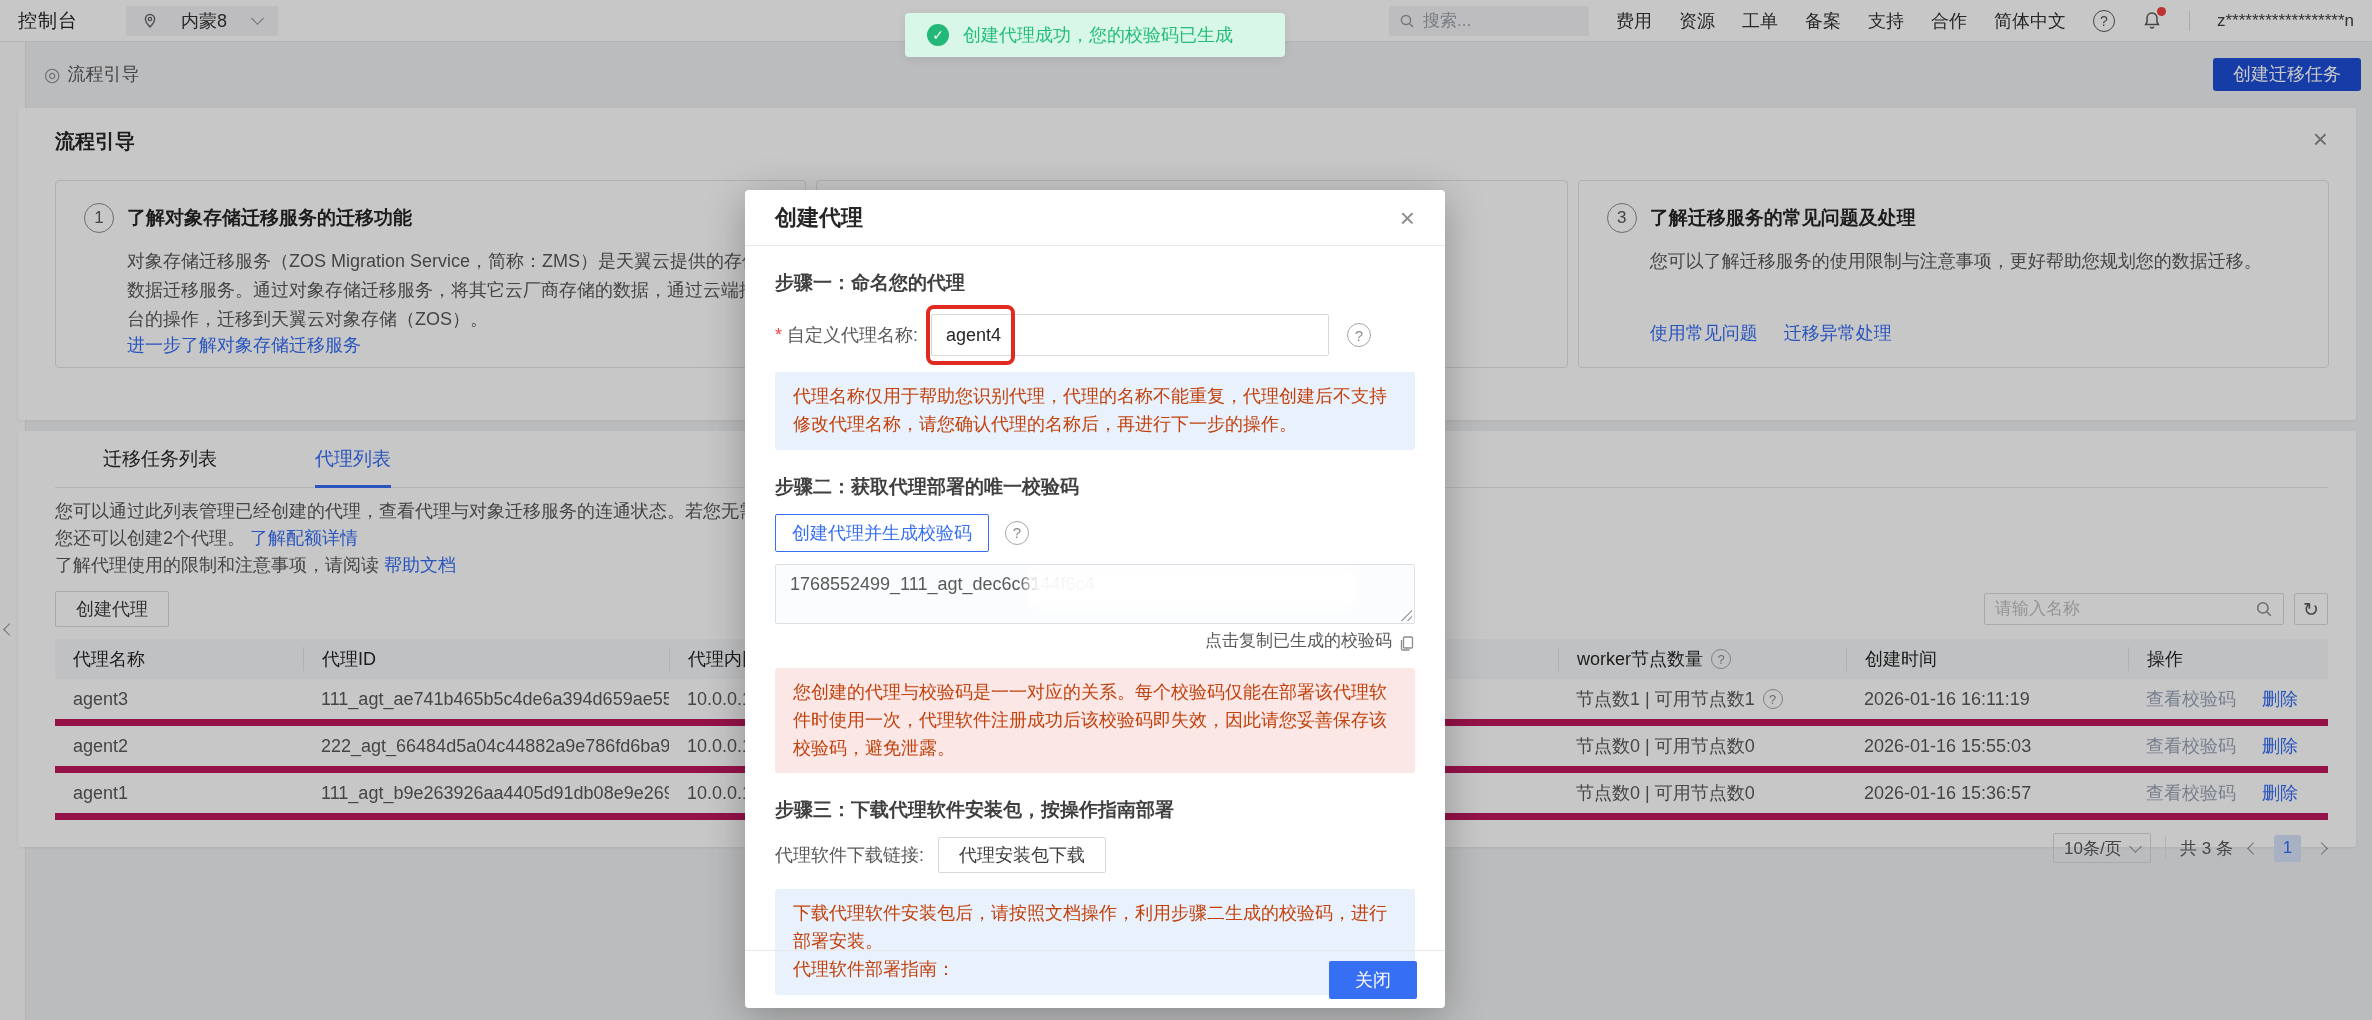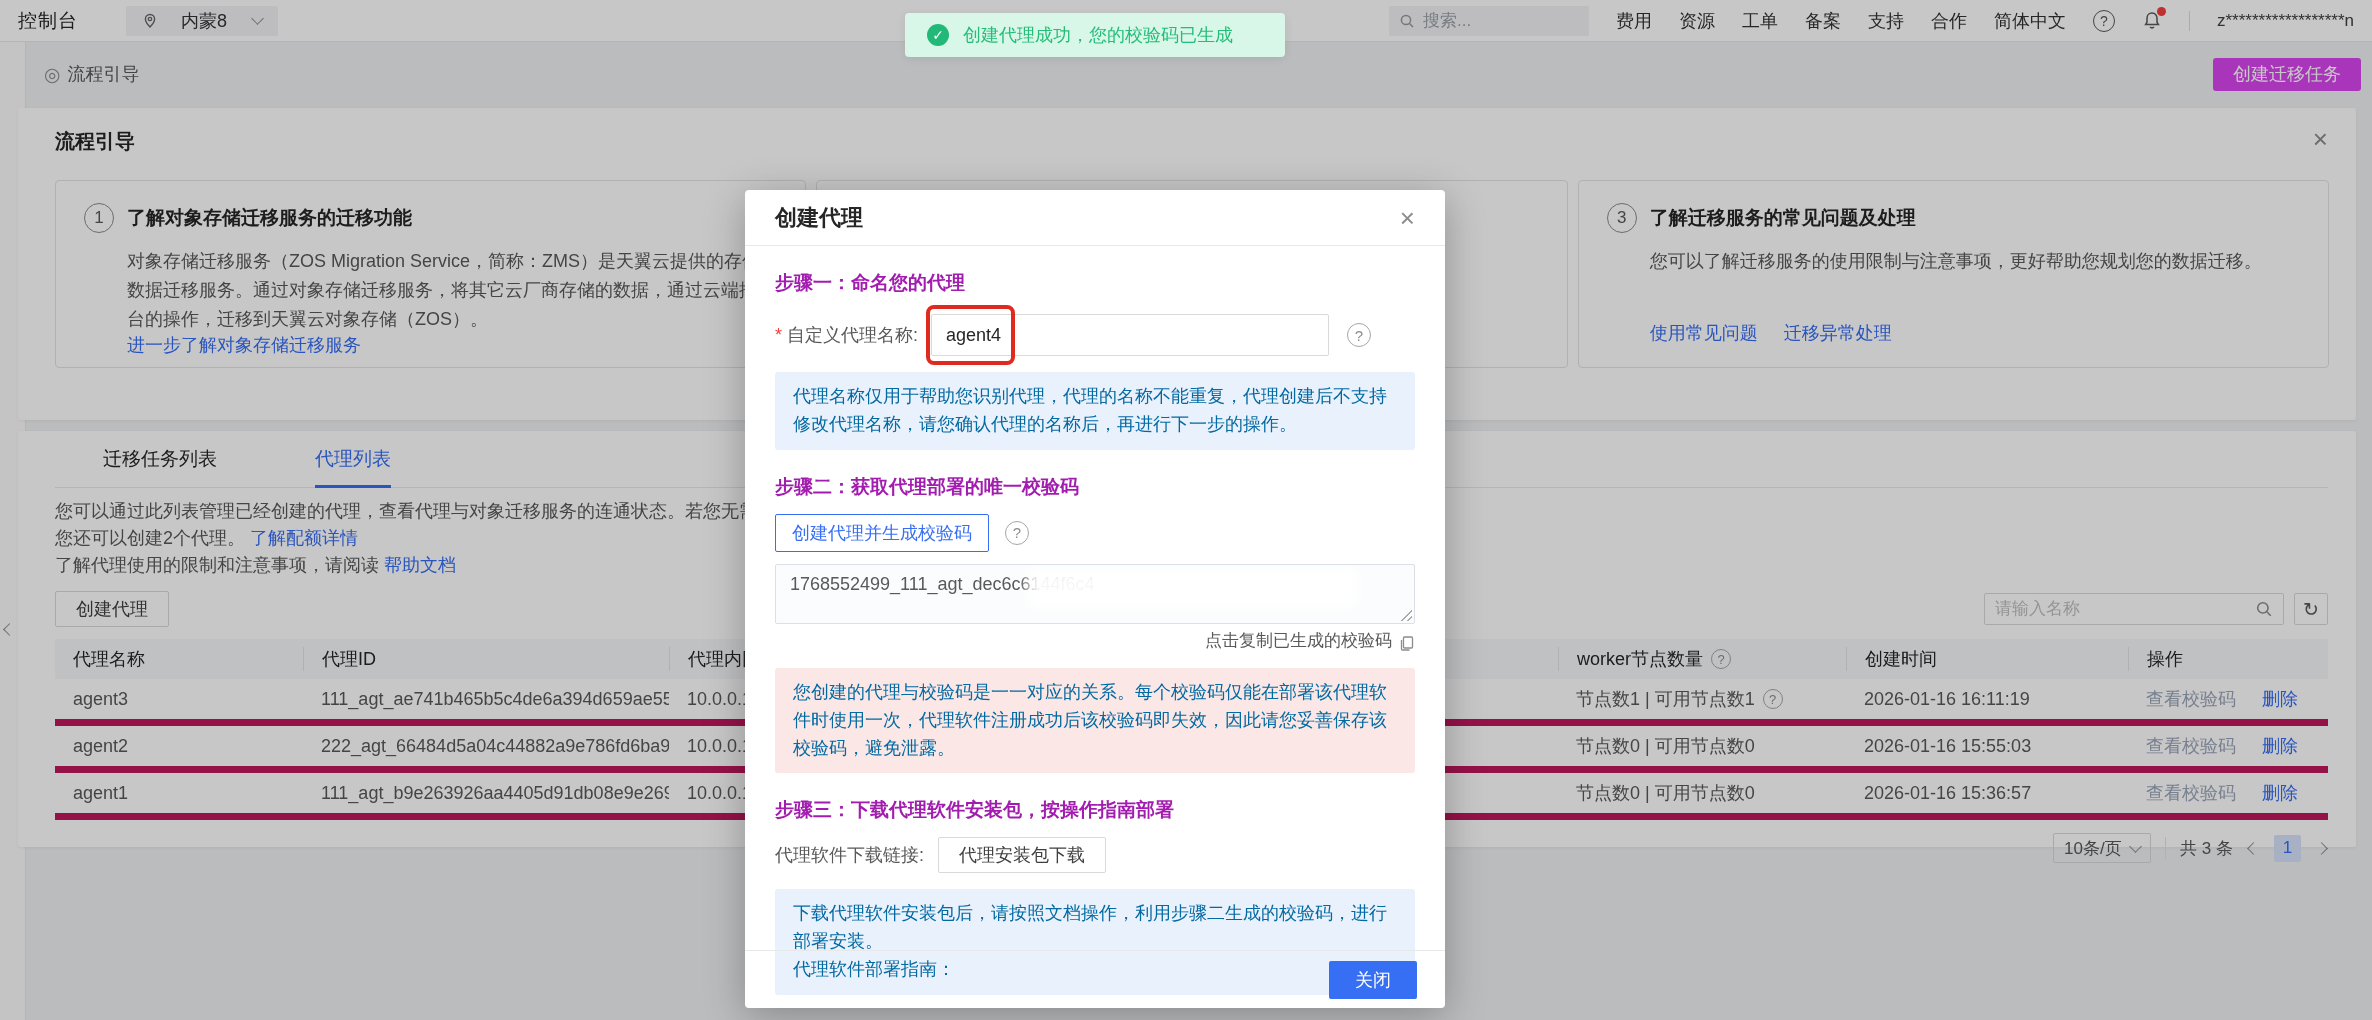--- a/index.html
+++ b/index.html
@@ -30,21 +30,21 @@
   .chev.right { transform:rotate(-45deg); }
 
   
   .left-strip { position:absolute; left:0; top:42px; width:26px; height:978px; background:#fbfbfc; border-right:1px solid #e8e8e8; z-index:1; }
   .collapse-handle { position:absolute; left:5px; top:578px; color:#8c8c8c; cursor:pointer; }
 
   
   .subheader { position:absolute; top:56px; left:44px; right:11px; height:36px; display:flex; align-items:center; z-index:1; }
   .guide-link { display:flex; align-items:center; gap:7px; font-size:18px; color:#595959; cursor:pointer; }
   .guide-link .eye { font-size:19px; color:#8c8c8c; }
-  .btn-primary { background:#d946ef; color:#fff; border:none; border-radius:3px; font-size:18px;
+  .btn-primary { background:#1d4ed8; color:#fff; border:none; border-radius:3px; font-size:18px;
                  padding:0 20px; height:33px; cursor:pointer; font-family:inherit; }
   .create-task { margin-left:auto; }
 
   
   .guide-panel { position:absolute; left:18px; top:108px; width:2338px; height:312px; background:#fff;
                  border-radius:2px; box-shadow:0 1px 3px rgba(0,0,0,.06); z-index:1; }
   .guide-panel .panel-title { position:absolute; left:37px; top:20px; font-size:20px; font-weight:bold; color:#262626; }
   .panel-close { position:absolute; right:28px; top:18px; font-size:26px; color:#8c8c8c; cursor:pointer; line-height:1; }
   .guide-cards { position:absolute; left:37px; right:27px; top:72px; display:flex; gap:10px; }
   .gcard { flex:1; border:1px solid #e3e3e3; border-radius:4px; height:188px; padding:22px 28px; display:flex; flex-direction:column; }
@@ -100,30 +100,30 @@
   .toast-icon { width:22px; height:22px; background:#22b877; border-radius:50%; color:#fff; font-size:14px;
                 display:flex; align-items:center; justify-content:center; flex:0 0 auto; }
   .toast-text { font-size:18px; color:#23bd78; }
 
   .modal { position:absolute; left:745px; top:190px; width:700px; height:818px; background:#fff; border-radius:4px;
            box-shadow:0 8px 40px rgba(0,0,0,.28); z-index:20; }
   .modal-header { height:56px; display:flex; align-items:center; padding:0 30px; border-bottom:1px solid #e8e8e8; }
   .modal-title { font-size:22px; font-weight:bold; color:#262626; }
   .modal-close { margin-left:auto; font-size:26px; color:#8c8c8c; cursor:pointer; line-height:1; }
   .modal-body { padding:24px 30px 0; }
-  .step-h { font-size:19px; font-weight:bold; color:#a21caf; }
+  .step-h { font-size:19px; font-weight:bold; color:#404040; }
   .field-row { margin-top:18px; display:flex; align-items:center; }
   .req { color:#f53f3f; font-size:18px; margin-right:5px; }
   .field-label { font-size:18px; color:#595959; margin-right:13px; }
   .input-wrap { position:relative; }
   .text-input { width:398px; height:42px; border:1px solid #d9d9d9; border-radius:2px; padding:0 14px;
                 font-size:18px; color:#262626; outline:none; font-family:inherit; }
   .annot-box { position:absolute; left:-5px; top:-9px; width:89px; height:60px; border:4px solid #e12a1f; border-radius:8px; pointer-events:none; }
   .field-row .qmark { margin-left:18px; width:24px; height:24px; font-size:15px; }
-  .note { margin-top:16px; background:#e9f1fd; border-radius:3px; padding:11px 18px; font-size:18px; color:#0369a1; line-height:1.55; }
+  .note { margin-top:16px; background:#e9f1fd; border-radius:3px; padding:11px 18px; font-size:18px; color:#c2410c; line-height:1.55; }
   .note.red { background:#fbe7e6; }
   .gap24 { margin-top:24px; }
   .btn-row { margin-top:14px; display:flex; align-items:center; gap:16px; }
   .btn-blue-outline { background:#fff; border:1px solid #366ef4; color:#366ef4; border-radius:2px;
                       font-size:18px; height:38px; padding:0 16px; cursor:pointer; font-family:inherit; }
   .code-box { position:relative; margin-top:12px; height:60px; background:#fbfcfd; border:1px solid #dcdfe5; border-radius:2px;
               padding:9px 14px; font-size:18px; color:#595959; overflow:hidden; }
   .code-blur { position:absolute; left:252px; top:3px; width:330px; height:40px; background:#fff; opacity:.95; filter:blur(6px); }
   .code-box::after { content:""; position:absolute; right:2px; bottom:2px; width:11px; height:11px;
      background:linear-gradient(135deg, transparent 0 50%, #aaa 50% 58%, transparent 58% 74%, #aaa 74% 82%, transparent 82%); }

